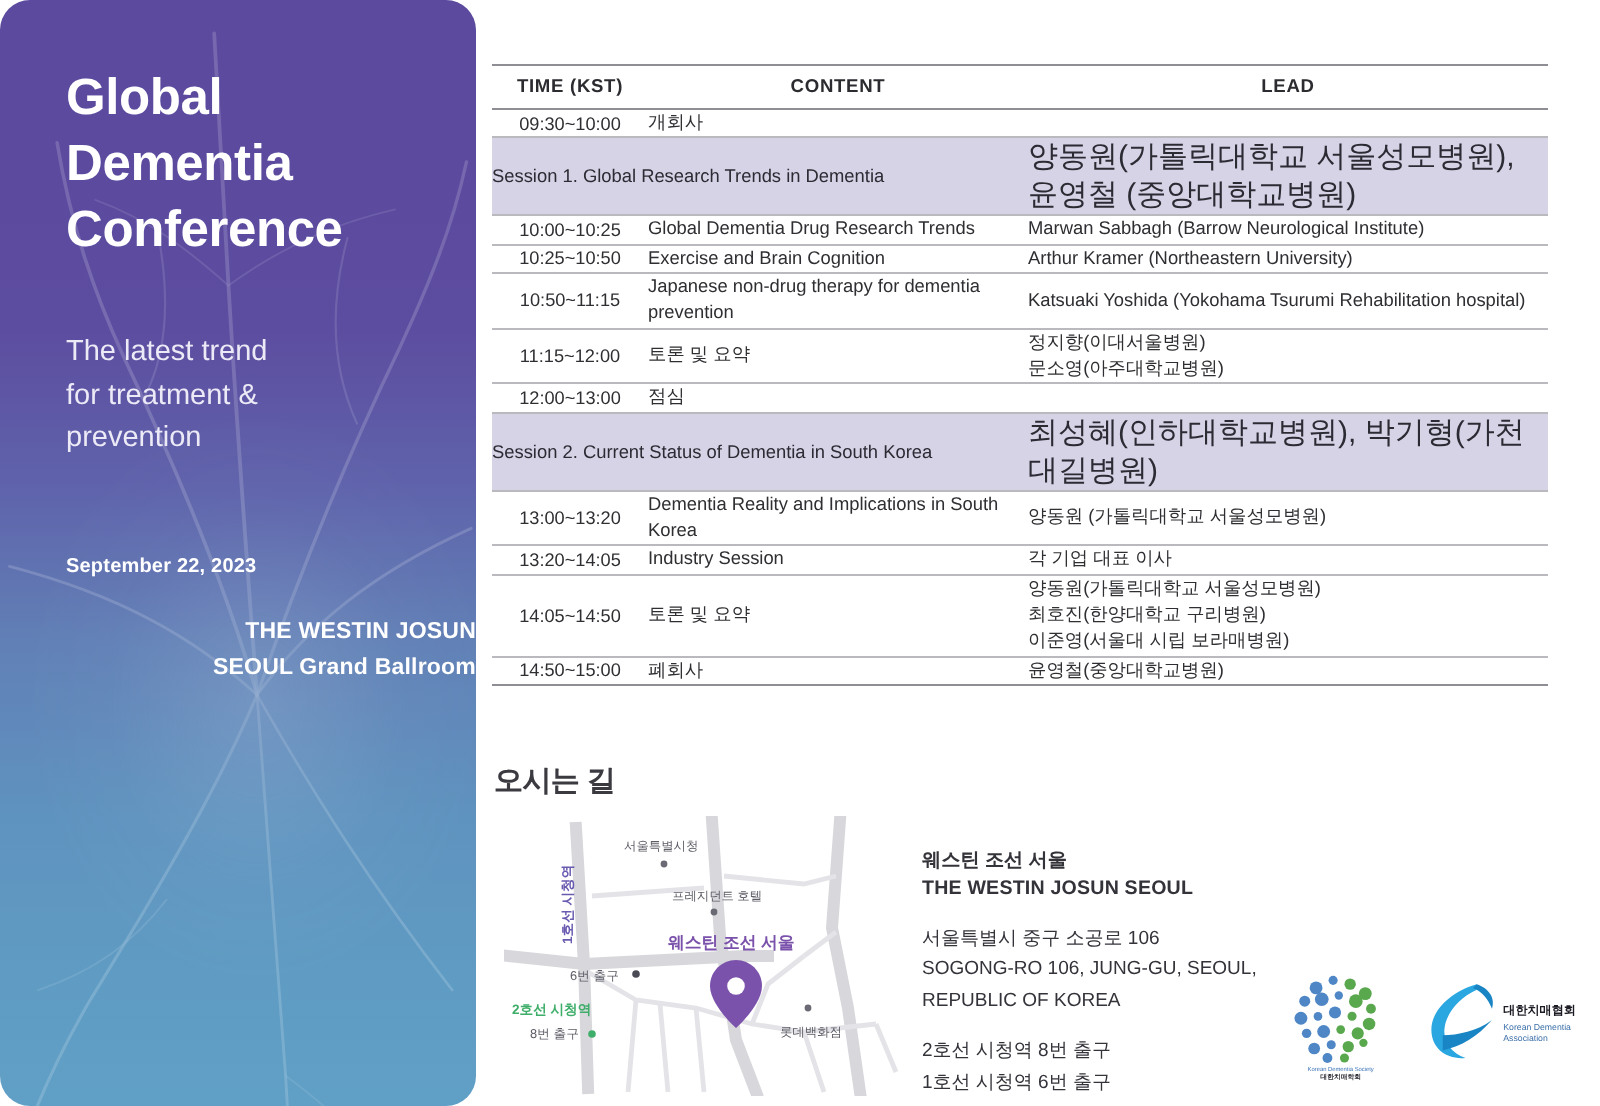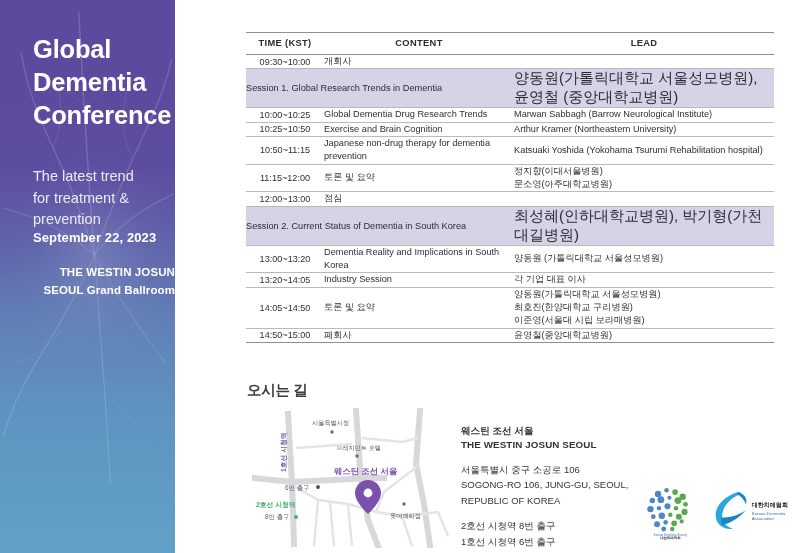--- a/index.html
+++ b/index.html
@@ -6,41 +6,43 @@
   html, body {
     width: 800px; height: 553px;
     background: #ffffff;
     font-family: "Liberation Sans", "DejaVu Sans", sans-serif;
     overflow: hidden;
   }
   #page { position: relative; width: 800px; height: 553px; background:#fff; }
 
   
   #sidebar {
-    position: absolute; left: 0; top: 0; width: 175px; height: 553px;
+    position: absolute; left: 0; top: 0; width: 238px; height: 553px;
     background: linear-gradient(180deg,
         #5b4a9e 0%, #5b4a9e 16%, #5d4da0 30%,
         #5f63ab 44%, #6180b6 58%, #5f93bf 74%, #5f9bc3 88%, #61a0c6 100%);
     overflow: hidden;
+    border-radius: 15px;
   }
   #neuron-bg { position: absolute; inset: 0; opacity: .30; }
   #sidebar-content { position: relative; z-index: 2; padding: 33px 0 0 33px; }
 
   .conf-title {
     color: #ffffff;
     font-size: 25.5px; font-weight: bold; line-height: 1.30;
     letter-spacing: -0.2px;
   }
   .conf-tagline {
     margin-top: 34px;
     color: #eceaf6;
     font-size: 14.5px; font-weight: normal; line-height: 1.47;
   }
   .conf-date {
-    color: #ffffff; font-size: 13px; font-weight: bold; letter-spacing: .1px;
+    margin-top: 48px;
+    color: #ffffff; font-size: 10px; font-weight: bold; letter-spacing: .1px;
   }
   .conf-venue {
     margin-top: 19px;
     color: #ffffff; font-size: 11.5px; font-weight: bold; line-height: 1.55;
     letter-spacing: .1px;
     text-align: right;
   }
 
   
   #agenda {

